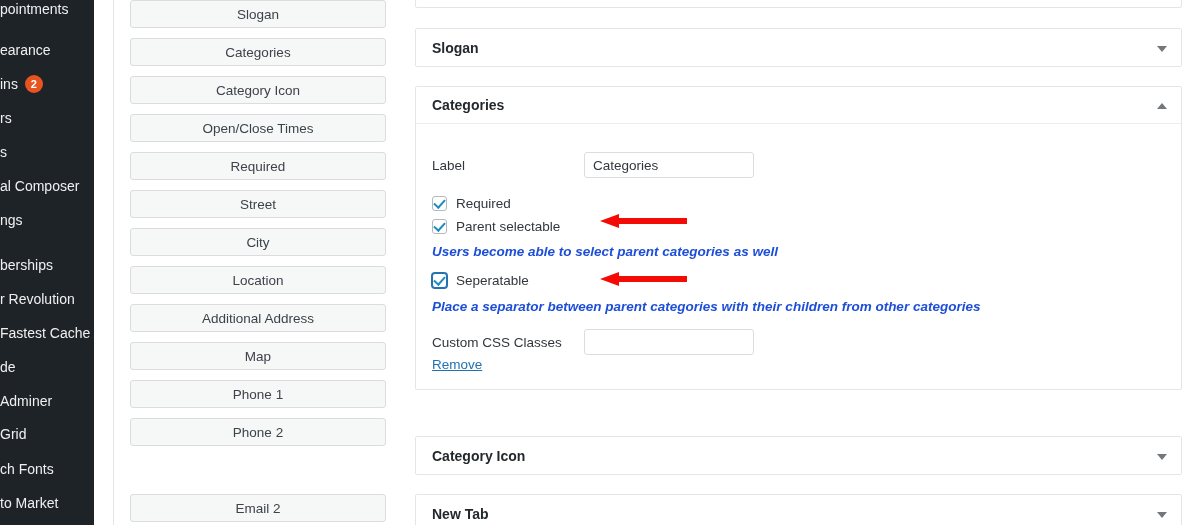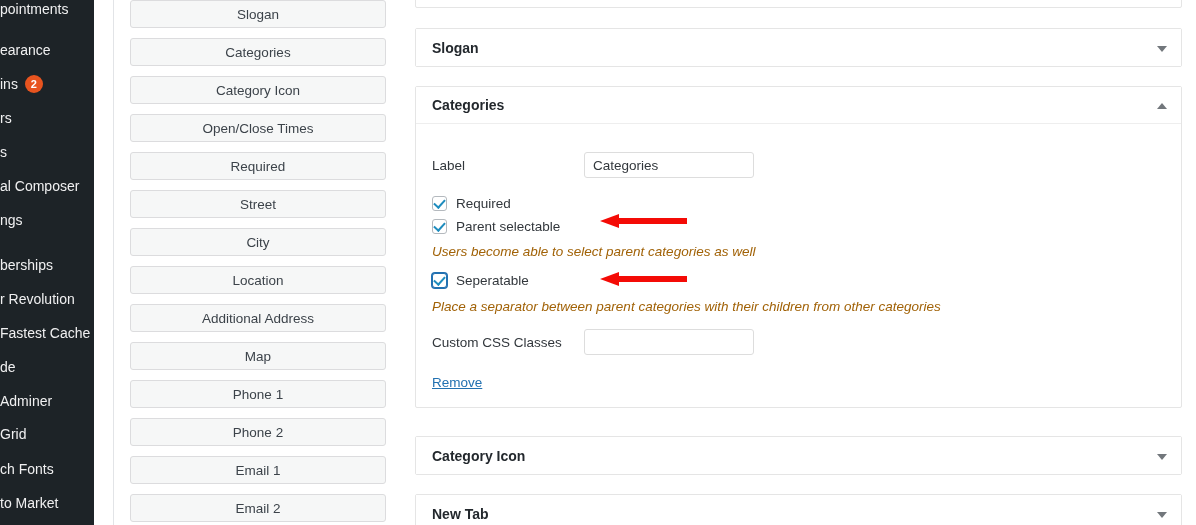--- a/index.html
+++ b/index.html
@@ -163,21 +163,22 @@
     width: 5px; height: 9px;
     border: solid #1e8cbe;
     border-width: 0 2px 2px 0;
     transform: rotate(42deg);
   }
   .cb-label { font-size: 13.5px; color: #32373c; }
 
   .hint {
     font-style: italic;
     font-size: 13.5px;
-    color: #a16207;
+    color: #1d4ed8;
+    font-weight: bold;
   }
 
   .remove-link {
     font-size: 13.5px;
     color: #2271b1;
     text-decoration: underline;
     cursor: pointer;
   }
 
   
@@ -261,21 +262,20 @@
     <div class="field-btn" style="top:76px">Category Icon</div>
     <div class="field-btn" style="top:114px">Open/Close Times</div>
     <div class="field-btn" style="top:152px">Required</div>
     <div class="field-btn" style="top:190px">Street</div>
     <div class="field-btn" style="top:228px">City</div>
     <div class="field-btn" style="top:266px">Location</div>
     <div class="field-btn" style="top:342px">Map</div>
     <div class="field-btn" style="top:304px">Additional Address</div>
     <div class="field-btn" style="top:380px">Phone 1</div>
     <div class="field-btn" style="top:418px">Phone 2</div>
-    <div class="field-btn" style="top:456px">Email 1</div>
     <div class="field-btn" style="top:494px">Email 2</div>
   </div>
 
   <div id="panels">
 
     <div class="panel" style="top:-30px; height:38px;"></div>
 
     <div class="panel" style="top:28px;">
       <div class="panel-head">
         <span>Slogan</span>
@@ -311,21 +311,21 @@
           <span class="cb focused"></span>
           <span class="cb-label">Seperatable</span>
         </div>
         <div class="hint" style="margin-top:11px;">Place a separator between parent categories with their children from other categories</div>
 
         <div class="row" style="margin-top:15px;">
           <span class="fld-label">Custom CSS Classes</span>
           <input class="txt-input w170" type="text" value="" style="">
         </div>
 
-        <div style="margin-top:18px;">
+        <div style="">
           <span class="remove-link">Remove</span>
         </div>
       </div>
     </div>
 
     <div class="panel" style="top:436px;">
       <div class="panel-head">
         <span>Category Icon</span>
         <span class="panel-chevron chev-down"></span>
       </div>

